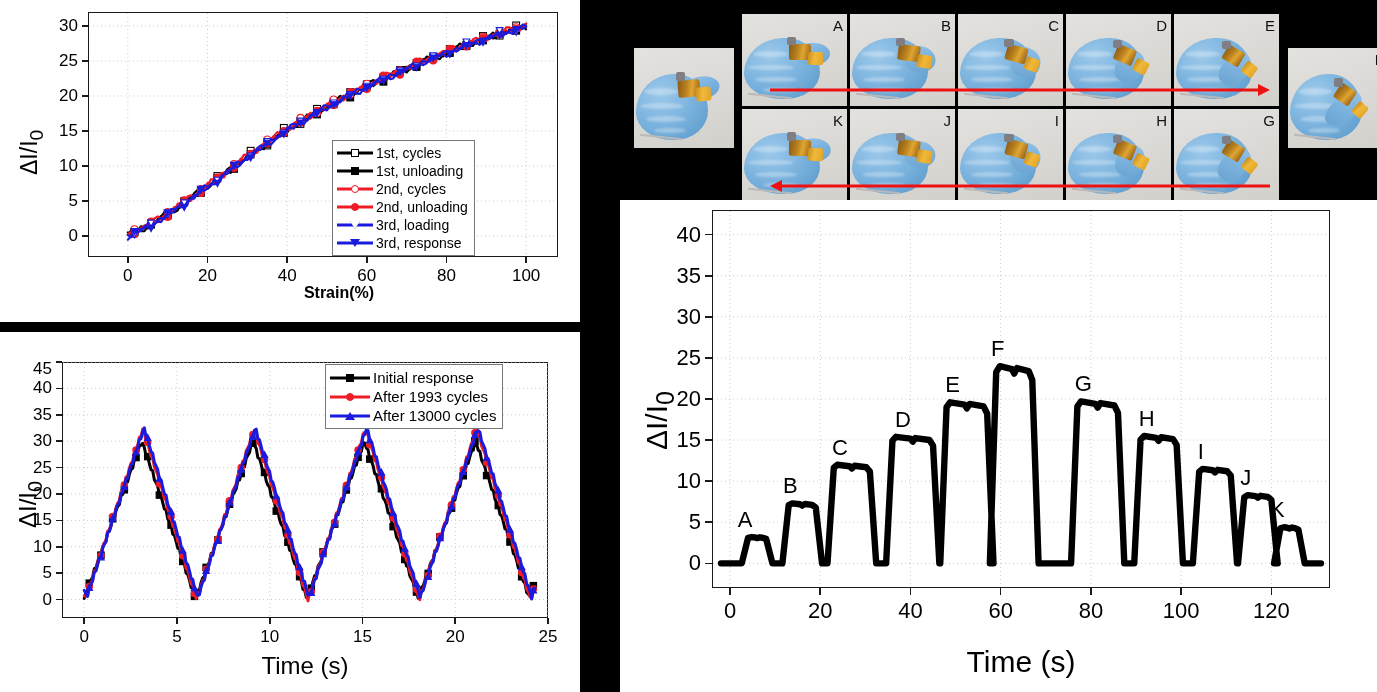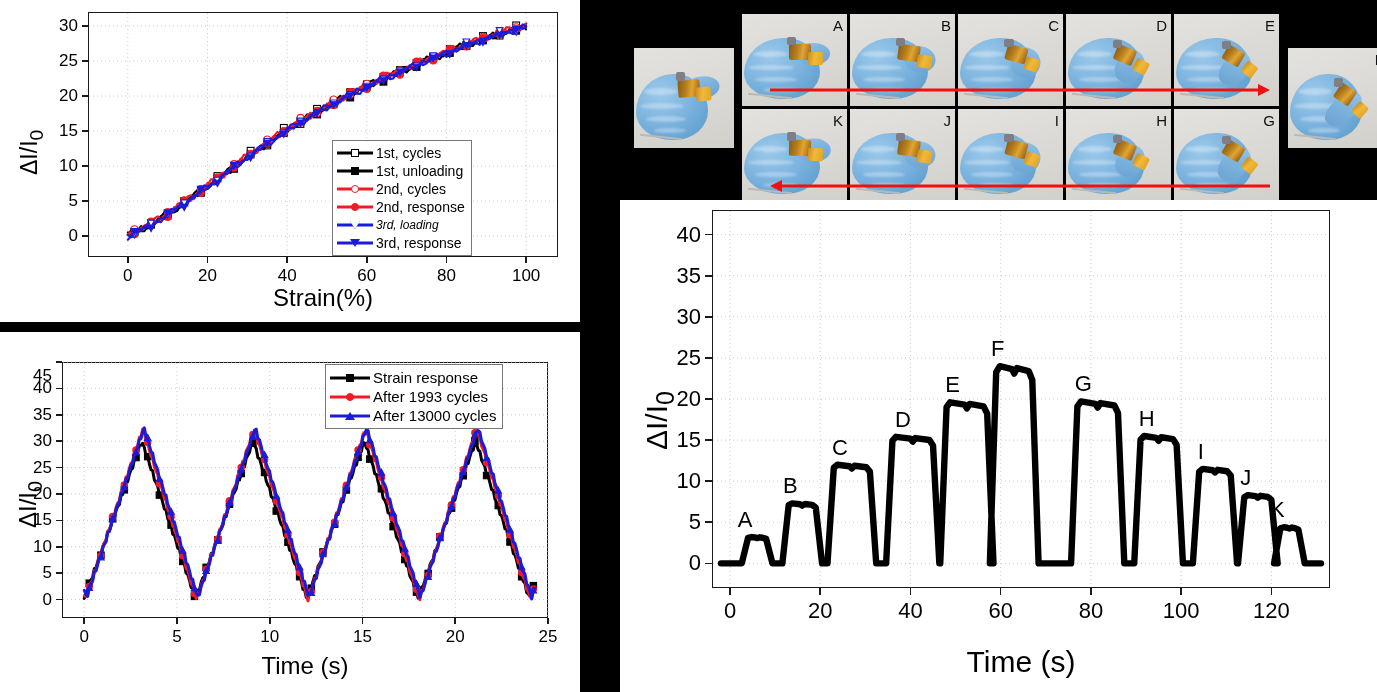--- a/index.html
+++ b/index.html
@@ -260,21 +260,21 @@
         <div class="tickmark" style="left: 82px; top: 130.2px; width: 6px; height: 1.6px;"></div>
         <div class="tick-label tick-y" style="left: 26px; width: 52px; top: 131px; font-size: 17px;">15</div>
         <div class="tickmark" style="left: 82px; top: 95.2px; width: 6px; height: 1.6px;"></div>
         <div class="tick-label tick-y" style="left: 26px; width: 52px; top: 96px; font-size: 17px;">20</div>
         <div class="tickmark" style="left: 82px; top: 60.2px; width: 6px; height: 1.6px;"></div>
         <div class="tick-label tick-y" style="left: 26px; width: 52px; top: 61px; font-size: 17px;">25</div>
         <div class="tickmark" style="left: 82px; top: 25.2px; width: 6px; height: 1.6px;"></div>
         <div class="tick-label tick-y" style="left: 26px; width: 52px; top: 26px; font-size: 17px;">30</div>
       </div>
 
-    <div class="axis-title" id="t1x" style="left: 88px; width: 470px; top: 284px; font-size: 24px;">Strain(%)</div>
+    <div class="axis-title" id="t1x" style="left: 104px; width: 470px; top: 284px; font-size: 16px; font-weight: bold;">Strain(%)</div>
     <div class="axis-title vert" id="t1y" style="left: 16px; top: 175px; font-size: 23px; transform: rotate(-90deg);">
       <span>ΔI/I<sub>0</sub></span>
     </div>
 
     <div class="legend" id="lg1" style="left: 332px; top: 140px;">
         <div class="legend-row">
           <span class="legend-sym" style="width: 36px; height: 18px;">
             <span class="bar" style="background: rgb(0, 0, 0);"></span>
             <span class="mk mk-sq" style="background: rgb(255, 255, 255); border: 1.2px solid rgb(0, 0, 0);"></span>
           </span>
@@ -292,28 +292,28 @@
             <span class="bar" style="background: rgb(238, 28, 37);"></span>
             <span class="mk mk-ci" style="background: rgb(255, 255, 255); border: 1.2px solid rgb(238, 28, 37);"></span>
           </span>
           <span class="legend-text" style="font-size: 14px; margin-left: 3px;">2nd, cycles</span>
         </div>
         <div class="legend-row">
           <span class="legend-sym" style="width: 36px; height: 18px;">
             <span class="bar" style="background: rgb(238, 28, 37);"></span>
             <span class="mk mk-ci" style="background: rgb(238, 28, 37); border: 1.2px solid rgb(238, 28, 37);"></span>
           </span>
-          <span class="legend-text" style="font-size: 14px; margin-left: 3px;">2nd, response</span>
+          <span class="legend-text" style="font-size: 14px; margin-left: 3px;">2nd, unloading</span>
         </div>
         <div class="legend-row">
           <span class="legend-sym" style="width: 36px; height: 18px;">
             <span class="bar" style="background: rgb(27, 27, 221);"></span>
             <span class="mk mk-tr-d" style="border-top: 8px solid rgb(255, 255, 255); filter: drop-shadow(rgb(27, 27, 221) 0px 0px 0.6px);"></span>
           </span>
-          <span class="legend-text" style="font-size: 12px; margin-left: 3px; font-style: italic;">3rd, loading</span>
+          <span class="legend-text" style="font-size: 14px; margin-left: 3px;">3rd, loading</span>
         </div>
         <div class="legend-row">
           <span class="legend-sym" style="width: 36px; height: 18px;">
             <span class="bar" style="background: rgb(27, 27, 221);"></span>
             <span class="mk mk-tr-d" style="border-top: 8px solid rgb(27, 27, 221);"></span>
           </span>
           <span class="legend-text" style="font-size: 14px; margin-left: 3px;">3rd, response</span>
         </div>
       </div>
   </div>
@@ -485,35 +485,35 @@
         <div class="tick-label tick-y" style="left: 0px; width: 52px; top: 161.959px; font-size: 17px;">20</div>
         <div class="tickmark" style="left: 56px; top: 134.767px; width: 6px; height: 1.6px;"></div>
         <div class="tick-label tick-y" style="left: 0px; width: 52px; top: 135.567px; font-size: 17px;">25</div>
         <div class="tickmark" style="left: 56px; top: 108.375px; width: 6px; height: 1.6px;"></div>
         <div class="tick-label tick-y" style="left: 0px; width: 52px; top: 109.175px; font-size: 17px;">30</div>
         <div class="tickmark" style="left: 56px; top: 81.9835px; width: 6px; height: 1.6px;"></div>
         <div class="tick-label tick-y" style="left: 0px; width: 52px; top: 82.7835px; font-size: 17px;">35</div>
         <div class="tickmark" style="left: 56px; top: 55.5918px; width: 6px; height: 1.6px;"></div>
         <div class="tick-label tick-y" style="left: 0px; width: 52px; top: 56.3918px; font-size: 17px;">40</div>
         <div class="tickmark" style="left: 56px; top: 29.2px; width: 6px; height: 1.6px;"></div>
-        <div class="tick-label tick-y" style="left: 0px; width: 52px; top: 44px; font-size: 17px;">45</div>
+        <div class="tick-label tick-y" style="left: 0px; width: 52px; top: 37px; font-size: 17px;">45</div>
       </div>
 
     <div class="axis-title" id="t2x" style="left: 62px; width: 486px; top: 320px; font-size: 24px;">Time (s)</div>
     <div class="axis-title vert" id="t2y" style="left: 14px; top: 196px; font-size: 24px; transform: rotate(-90deg);">
       <span>ΔI/I<sub>0</sub></span>
     </div>
 
     <div class="legend" id="lg2" style="left: 325px; top: 32px;">
         <div class="legend-row">
           <span class="legend-sym" style="width: 40px; height: 19px;">
             <span class="bar" style="background: rgb(0, 0, 0);"></span>
             <span class="mk mk-sq" style="background: rgb(0, 0, 0); border: 1.2px solid rgb(0, 0, 0);"></span>
           </span>
-          <span class="legend-text" style="font-size: 15px; margin-left: 3px;">Strain response</span>
+          <span class="legend-text" style="font-size: 15px; margin-left: 3px;">Initial response</span>
         </div>
         <div class="legend-row">
           <span class="legend-sym" style="width: 40px; height: 19px;">
             <span class="bar" style="background: rgb(238, 28, 37);"></span>
             <span class="mk mk-ci" style="background: rgb(238, 28, 37); border: 1.2px solid rgb(238, 28, 37);"></span>
           </span>
           <span class="legend-text" style="font-size: 15px; margin-left: 3px;">After 1993 cycles</span>
         </div>
         <div class="legend-row">
           <span class="legend-sym" style="width: 40px; height: 19px;">

